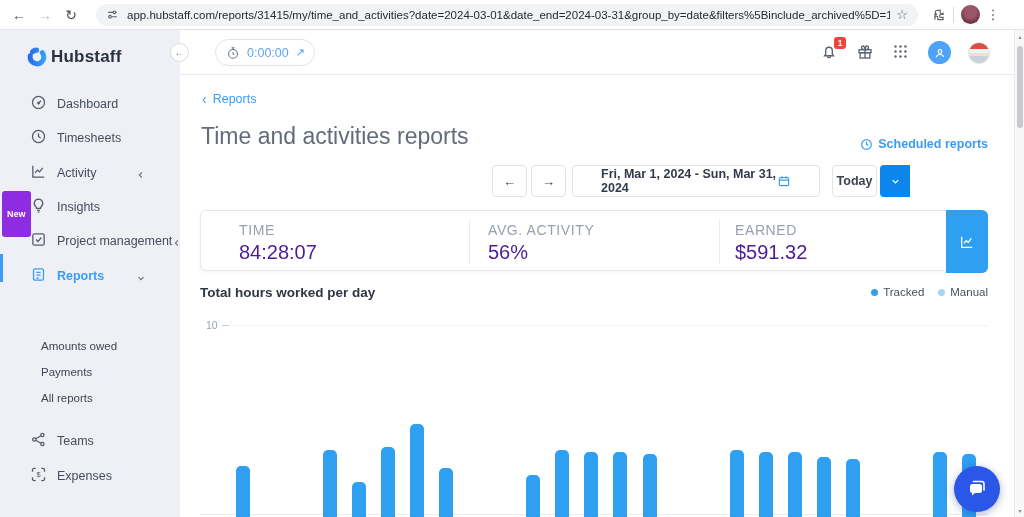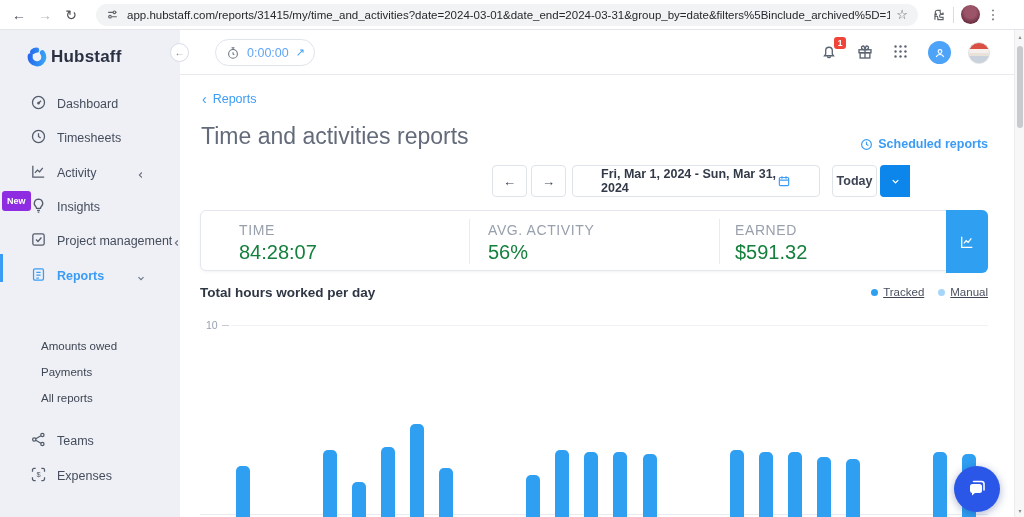--- a/index.html
+++ b/index.html
@@ -26,21 +26,21 @@
   .nav-item .nicon { width:17px; height:17px; margin-left:30px; color:#545c6b; flex:0 0 auto; }
   .nav-item .nlabel { font-size:12.5px; margin-left:10px; white-space:nowrap; }
   .nav-chev { margin-left:auto; margin-right:14px; color:#6a7280; width:10px; height:10px; }
   .nav-item.active { color:#3b9cf5; }
   .nav-item.active .nicon { color:#3b9cf5; }
   .active-indicator { position:absolute; left:0; top:224px; width:3px; height:28px; background:#3b9cf5; }
   .sub-item { position:absolute; left:32px; height:22px; display:flex; align-items:center; cursor:pointer; }
   .sub-item .slabel { font-size:11.5px; color:#3f4654; padding:0 9px; white-space:nowrap; }
   .sub-item.selected { background:#dbe0e9; border-radius:11px; }
   .sub-item.selected .slabel { color:#3b9cf5; font-weight:bold; }
-  .new-badge { position:absolute; left:2px; top:161px; background:#8e2ce2; color:#fff; font-size:9px; font-weight:bold; padding:5px 5px; border-radius:3px; }
+  .new-badge { position:absolute; left:2px; top:161px; background:#8e2ce2; color:#fff; font-size:9px; font-weight:bold; padding:18px 5px; border-radius:3px; }
 
   
   .topbar { position:absolute; left:180px; top:30px; width:834px; height:45px; background:#fff; border-bottom:1px solid #e7eaee; }
   .collapse-btn { position:absolute; left:-10px; top:13px; width:19px; height:19px; border:1px solid #d8dde6; background:#fff; border-radius:50%; color:#7b8494; font-size:10px; line-height:17px; text-align:center; cursor:pointer; }
   .timer-pill { position:absolute; left:35px; top:9px; height:27px; width:100px; border:1px solid #dfe3ea; border-radius:14px; display:flex; align-items:center; padding:0 10px; gap:7px; cursor:pointer; }
   .timer-value { color:#5fa5f6; font-size:12.5px; }
   .timer-open { color:#3b9cf5; font-size:11px; }
   .stopwatch { color:#6b7382; }
   .tb-right { position:absolute; right:24px; top:0; height:45px; display:flex; align-items:center; gap:17px; }
   .tb-ico { width:19px; height:19px; color:#5b6472; cursor:pointer; position:relative; }
@@ -59,27 +59,27 @@
   .arrow-btn { width:35px; font-size:13px; }
   .date-btn { left:392px; width:248px; font-size:12.5px; font-weight:bold; color:#323a49; justify-content:space-between; padding:0 28px; }
   .today-btn { left:652px; width:45px; font-size:12.5px; font-weight:bold; }
   .filters-btn { position:absolute; top:90px; left:700px; width:108px; height:32px; border-radius:4px; overflow:hidden; display:flex; cursor:pointer; }
   .filters-main { width:78px; background:#2f9ff2; color:#fff; font-size:12.5px; font-weight:bold; display:flex; align-items:center; justify-content:center; }
   .filters-chev { width:30px; background:#0c86ea; color:#fff; display:flex; align-items:center; justify-content:center; }
 
   .stats-card { position:absolute; left:20px; top:135px; width:788px; height:61px; border:1px solid #e4e8ee; border-radius:6px; box-shadow:0 1px 3px rgba(40,50,70,0.06); background:#fff; }
   .stat { position:absolute; top:11px; }
   .stat-label { font-size:14px; color:#98a0ad; letter-spacing:0.6px; }
-  .stat-value { font-size:20px; color:#15803d; margin-top:3px; }
+  .stat-value { font-size:20px; color:#4c1d95; margin-top:3px; }
   .stat-div { position:absolute; top:8px; width:1px; height:45px; background:#e8ebf0; }
   .card-chart-btn { position:absolute; right:-1px; top:-1px; width:42px; height:63px; background:#2f9ff2; border-radius:0 6px 6px 0; display:flex; align-items:center; justify-content:center; color:#fff; cursor:pointer; }
 
   .chart-heading { position:absolute; left:20px; top:210px; font-size:13.5px; font-weight:bold; color:#2f3644; }
   .legend { position:absolute; right:26px; top:211px; display:flex; align-items:center; gap:14px; }
-  .legend-item { display:flex; align-items:center; gap:5px; cursor:pointer;text-decoration:underline; }
+  .legend-item { display:flex; align-items:center; gap:5px; cursor:pointer; }
   .legend-dot { width:7px; height:7px; border-radius:50%; }
   .legend-label { font-size:11.5px; color:#49505e; }
 
   .plot { position:absolute; left:0; top:0; width:834px; height:442px; pointer-events:none; }
   .ytick-label { position:absolute; left:26px; top:244px; font-size:10.5px; color:#9aa1ae; }
   .ytick-dash { position:absolute; left:42px; top:250px; width:7px; height:1px; background:#c7ccd4; }
   .gridline-10 { position:absolute; left:51px; top:250px; width:757px; height:1px; background:#f0f2f5; }
   .gridline-bot { position:absolute; left:20px; top:439px; width:788px; height:1px; background:#e8ebef; }
   .bar { position:absolute; width:14px; background:#2f9ff2; border-radius:5px 5px 0 0; pointer-events:auto; cursor:pointer; }
 

